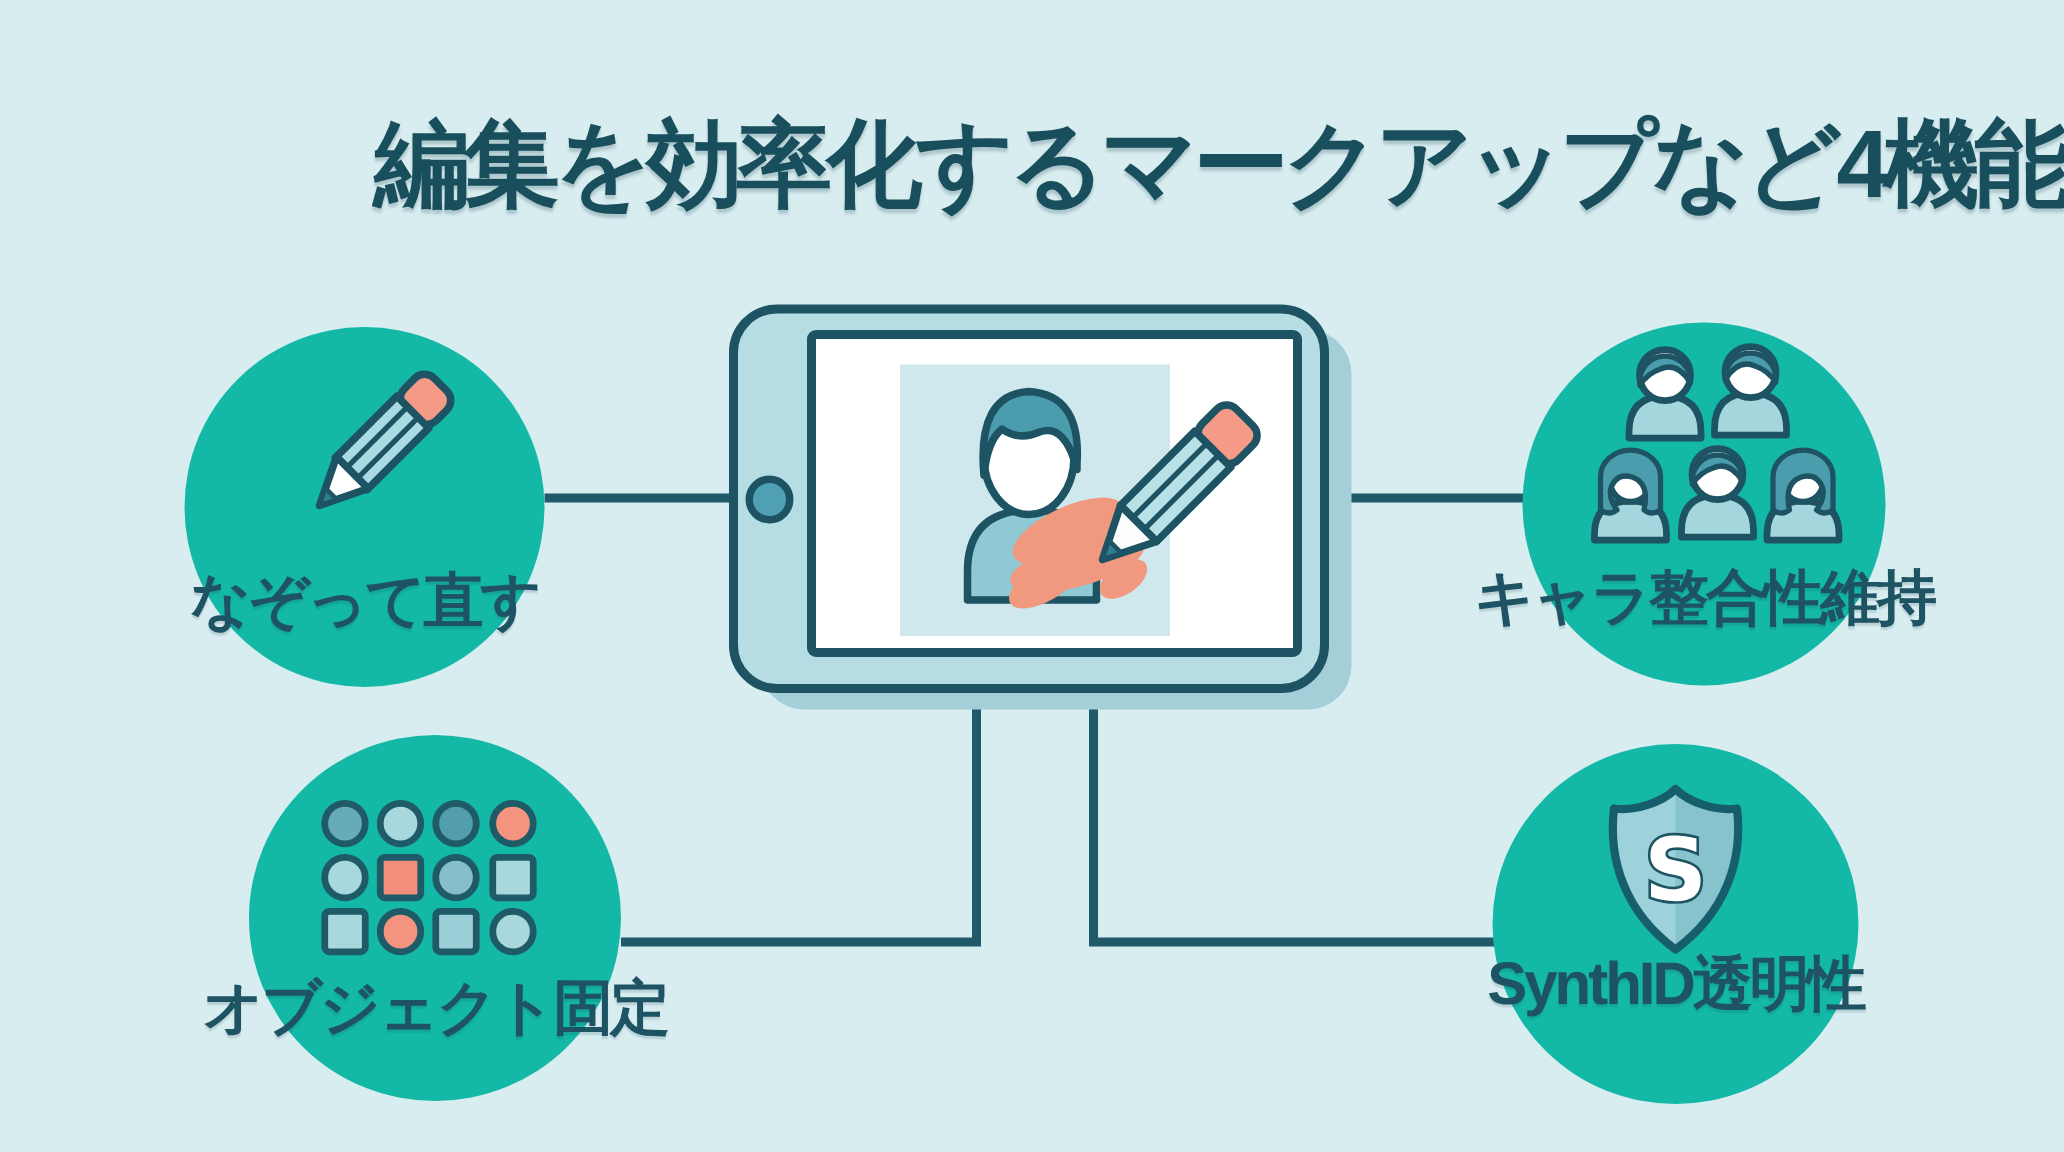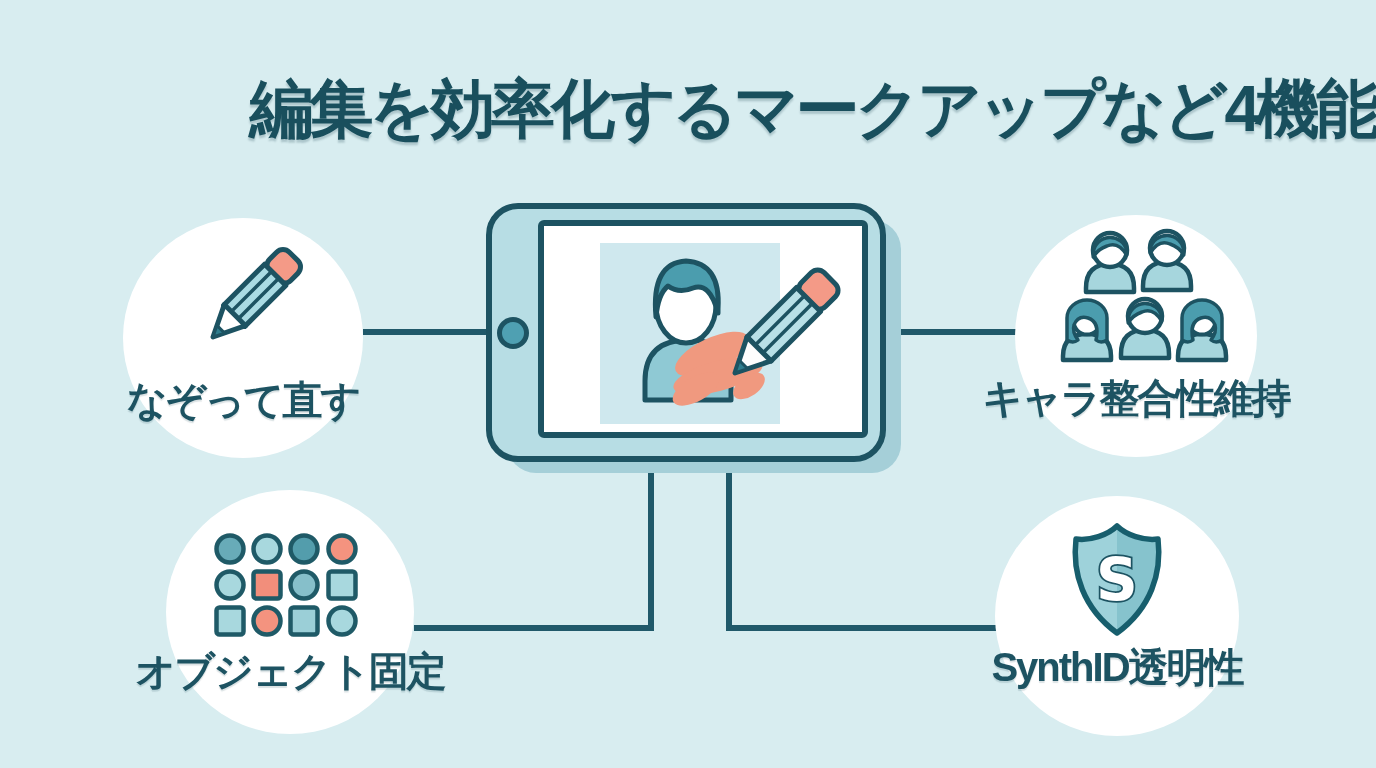--- a/index.html
+++ b/index.html
@@ -10,36 +10,36 @@
   }
   .stage{position:absolute;inset:0;}
   .title{
     position:absolute;left:0;right:0;top:66px;margin:0;
     text-align:right;font-size:64px;font-weight:800;letter-spacing:-4px;
     color:#194f5d;text-shadow:0 3px 2px rgba(16,60,72,.22);
     white-space:nowrap;
   }
   .connectors{position:absolute;left:0;top:0;z-index:1;}
   .node{
-    position:absolute;background:#ffffff;border-radius:50%;z-index:3;text-decoration:underline;
+    position:absolute;background:#14b8a6;border-radius:50%;z-index:3;text-decoration:underline;
   }
   .node .label{
     position:absolute;left:50%;transform:translateX(-50%);
     white-space:nowrap;font-weight:800;font-size:40px;letter-spacing:-2px;
     color:#1d5362;text-shadow:0 2px 1px rgba(16,60,72,.15);
   }
   .node svg{position:absolute;left:0;top:0;}
   .node-tl{left:123px;top:218px;width:240px;height:240px;}
   .node-tr{left:1015px;top:215px;width:242px;height:242px;}
   .node-bl{left:166px;top:490px;width:248px;height:244px;}
   .node-br{left:995px;top:496px;width:244px;height:240px;}
   .label-tl{top:155px;}
   .label-tr{top:156px;}
   .label-bl{top:154px;}
-  .label-br{top:144px;}
+  .label-br{top:132px;}
   .tablet{
     position:absolute;left:486px;top:203px;width:400px;height:259px;
     box-sizing:border-box;background:#b7dde4;border:6px solid #1d5362;
     border-radius:32px;z-index:2;
     box-shadow:18px 14px 0 -3px #a5cfd8;
   }
   .home-button{
     position:absolute;left:5px;top:50%;transform:translateY(-50%);
     width:32px;height:32px;box-sizing:border-box;border-radius:50%;
     background:#4fa0b2;border:5px solid #1d5362;

